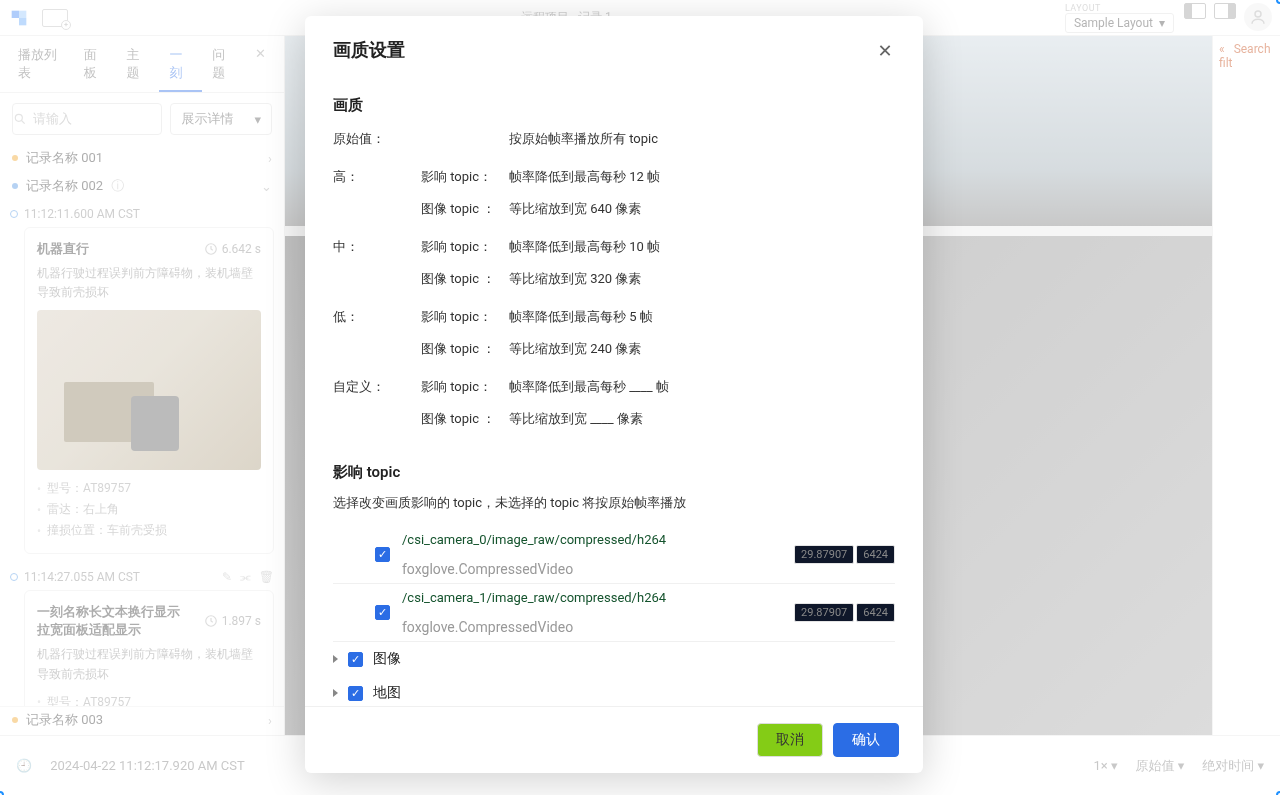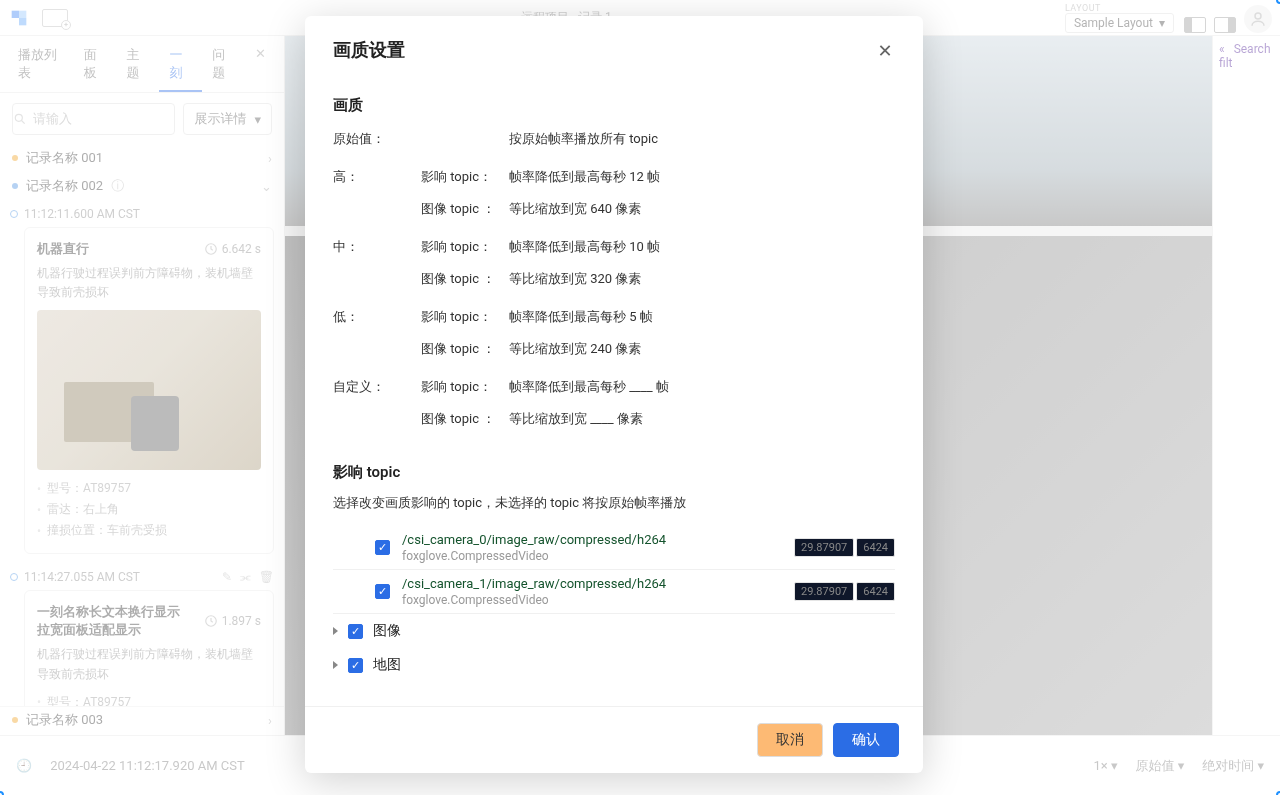--- a/index.html
+++ b/index.html
@@ -1,31 +1,31 @@
 <!DOCTYPE html>
 <html><head>
 <meta charset="utf-8">
 <style>
 *{box-sizing:border-box;margin:0;padding:0;font-family:-apple-system,BlinkMacSystemFont,"Segoe UI",Roboto,"Helvetica Neue",Arial,sans-serif}
 body{width:1280px;height:795px;overflow:hidden;background:#f5f5f5;position:relative;color:#333}
 .topbar{position:absolute;top:0;left:0;right:0;height:36px;background:#fff;display:flex;align-items:center;padding:0 8px;border-bottom:1px solid #e5e5e5}
 .logo{width:22px;height:22px;margin-right:12px}
 .logo svg{display:block}
 .topbar-center{flex:1;text-align:center;color:#888;font-size:12px}
-.topbar-right{display:flex;align-items:flex-end;gap:8px;color:#888;font-size:11px}
+.topbar-right{display:flex;align-items:flex-start;gap:8px;color:#888;font-size:11px}
 .layout-sel{display:flex;align-items:center;gap:6px;border:1px solid #ddd;border-radius:3px;padding:2px 8px;font-size:12px;color:#444}
 .avatar-ic{width:28px;height:28px;border-radius:50%;background:#eee;display:flex;align-items:center;justify-content:center}
 .left-col{position:absolute;left:0;top:36px;bottom:60px;width:285px;background:#fff;border-right:1px solid #e5e5e5;display:flex;flex-direction:column}
 .tabs{display:flex;border-bottom:1px solid #e5e5e5;padding:0 8px}
 .tab{padding:10px 10px 8px;font-size:13px;color:#666;border-bottom:2px solid transparent}
 .tab.active{color:#2b6de5;border-bottom-color:#2b6de5}
 .tab.close{margin-left:auto;color:#999;cursor:pointer}
 .search-row{display:flex;gap:8px;padding:10px 12px}
 .search-inp{flex:1;display:flex;align-items:center;gap:6px;border:1px solid #ddd;border-radius:4px;padding:6px 0;color:#aaa;font-size:13px}
-.detail-btn{display:flex;align-items:center;gap:8px;border:1px solid #ddd;border-radius:4px;padding:6px 10px;font-size:13px;color:#555}
+.detail-btn{display:flex;align-items:center;gap:21px;border:1px solid #ddd;border-radius:4px;padding:6px 10px;font-size:13px;color:#555}
 .rec-section{padding:4px 12px 6px;display:flex;align-items:center;gap:8px;font-size:13px;color:#333;position:relative}
 .dot{width:6px;height:6px;border-radius:50%}
 .dot.orange{background:#f0a020}
 .dot.blue{background:#4a90e2}
 .rec-section .chev{margin-left:auto;color:#aaa}
 .tooltip{position:absolute;left:32px;top:0;background:#555;color:#fff;font-size:12px;padding:4px 10px;border-radius:3px;white-space:nowrap}
 .timeline{padding:0 10px;overflow:auto;flex:1}
 .ts-row{display:flex;align-items:center;gap:6px;padding:6px 0;font-size:12px;color:#888}
 .ts-row .actions{margin-left:auto;display:flex;gap:8px;color:#bbb}
 .card{border:1px solid #e8e8e8;border-radius:6px;padding:12px;margin:0 0 10px 14px;font-size:13px}
@@ -55,25 +55,25 @@
 .sect-desc{font-size:13px;color:#333;margin:8px 0 14px}
 .tree-row{display:flex;align-items:center;gap:10px;padding:8px 0;font-size:14px;color:#222}
 .caret{width:0;height:0;border-left:5px solid #888;border-top:4px solid transparent;border-bottom:4px solid transparent}
 .checkbox{width:15px;height:15px;border:1.5px solid #bbb;border-radius:2px;display:inline-flex;align-items:center;justify-content:center;cursor:pointer;flex-shrink:0}
 .checkbox.checked{background:#2b6de5;border-color:#2b6de5}
 .checkbox.checked::after{content:"✓";color:#fff;font-size:11px;line-height:1}
 .topic-item{display:flex;align-items:center;gap:12px;padding:6px 0 6px 42px;border-bottom:1px solid #f0f0f0}
 .topic-item:last-of-type{border-bottom:none}
 .topic-text{flex:1}
 .topic-path{font-size:13px;color:#14532d}
-.topic-type{font-size:12px;color:#999;margin-top:2px}
+.topic-type{font-size:14px;color:#999;margin-top:14px}
 .topic-stats{display:flex;gap:2px}
 .stat-badge{font-size:11px;color:#888;background:#0f172a;border:1px solid #e5e5e5;border-radius:2px;padding:2px 6px}
 .modal-foot{display:flex;justify-content:flex-end;gap:10px;padding:16px 24px;border-top:1px solid #f0f0f0}
-.btn{padding:7px 18px;font-size:14px;border-radius:4px;cursor:pointer;border:1px solid #ddd;background:#fdba74;color:#333}
+.btn{padding:7px 18px;font-size:14px;border-radius:4px;cursor:pointer;border:1px solid #ddd;background:#84cc16;color:#333}
 .btn.primary{background:#2b6de5;border-color:#2b6de5;color:#fff}
 .ic{width:14px;height:14px;display:inline-block}
 .corner-dot{position:absolute;width:8px;height:8px;border:2px solid #1e90ff;border-radius:50%;background:#fff}
 </style>
 </head>
 <body>
 
 <div class="topbar">
   <span class="logo">
     <svg viewBox="0 0 24 24" fill="none">
@@ -215,21 +215,21 @@
     <span style="width:26px;height:26px;background:#fff;border:1px solid #ddd;border-radius:3px;display:flex;align-items:center;justify-content:center">+</span>
     <span style="width:26px;height:22px;background:#fff;border:1px solid #ddd;display:flex;align-items:center;justify-content:center;font-size:9px;color:#888">0 %</span>
     <span style="width:26px;height:26px;background:#fff;border:1px solid #ddd;border-radius:3px;display:flex;align-items:center;justify-content:center">−</span>
   </div>
   <span style="position:absolute;right:26px;top:8px;color:#999">⚙</span>
   <span style="position:absolute;right:8px;top:8px;color:#999">⋮</span>
   <span style="position:absolute;right:26px;top:200px;color:#999">⚙</span>
   <span style="position:absolute;right:8px;top:200px;color:#999">⋮</span>
 </div>
 
-<div style="position:absolute;right:0;top:36px;bottom:60px;width:68px;background:#fff;border-left:1px solid #e5e5e5;padding:6px;font-size:12px;color:#4c1d95">
+<div style="position:absolute;right:0;top:36px;bottom:60px;width:68px;background:#fff;border-left:1px solid #e5e5e5;padding:6px;font-size:12px;color:#c2410c">
   <span>«</span>
   <span style="margin-left:6px">Search filt</span>
 </div>
 
 <div class="footer">
   <span style="color:#bbb">🕘</span>
   <span>2024-04-22 11:12:17.920 AM CST</span>
   <span class="spacer"></span>
   <span><span>1×</span> ▾</span>
   <span><span>原始值</span> ▾</span>

